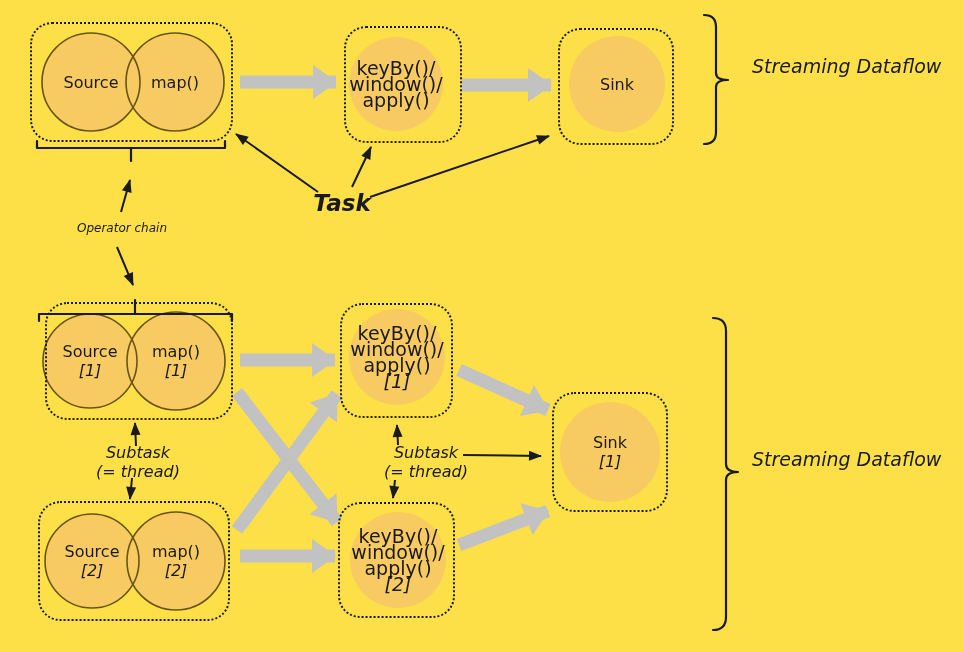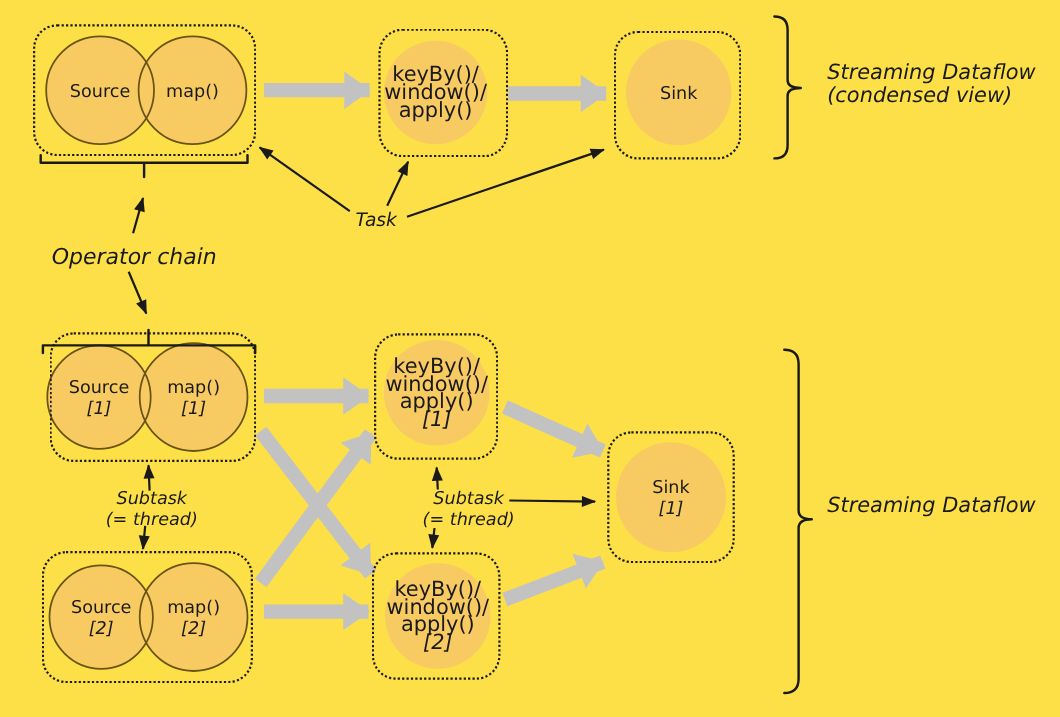--- a/index.html
+++ b/index.html
@@ -24,22 +24,22 @@
   .caption {
     position:absolute; display:flex; flex-direction:column;
     align-items:flex-start; text-align:center;
     font-style:italic; font-size:19px; line-height:21px; color:var(--ink,#1a1a1a);
   }
   .annot {
     position:absolute; display:flex; flex-direction:column;
     align-items:center; text-align:center;
     font-style:italic; color:var(--ink,#1a1a1a);
   }
-  .annot.task { font-size:17px; }
-  .annot.opchain { font-size:20px; }
+  .annot.task { font-size:23px;font-weight:bold; }
+  .annot.opchain { font-size:12px; }
   .annot.subtask { font-size:16px; line-height:19px; }
 </style>
 </head>
 <body>
 
 <div id="stage">
 
   <svg id="diagram-svg" width="964" height="652" viewBox="0 0 964 652">
     <defs>
       <marker id="gh" orient="auto" markerUnits="userSpaceOnUse" markerWidth="26" markerHeight="36" refX="23" refY="17" style="overflow:visible">
@@ -157,21 +157,20 @@
     <span>apply()</span>
     <span class="idx">[2]</span>
   </div>
   <div class="nodelabel" style="left:562px;top:404px;width:96px;height:96px">
     <span>Sink</span>
     <span class="idx">[1]</span>
   </div>
 
   <div class="caption" style="left:752px;top:56px;width:210px">
     <span>Streaming Dataflow</span>
-    <span>(condensed view)</span>
   </div>
   <div class="caption" style="left:752px;top:449px;width:210px">
     <span>Streaming Dataflow</span>
   </div>
 
   <div class="annot task" style="left:302px;top:190px;width:80px">
     <span>Task</span>
   </div>
   <div class="annot opchain" style="left:42px;top:221px;width:160px">
     <span>Operator chain</span>

